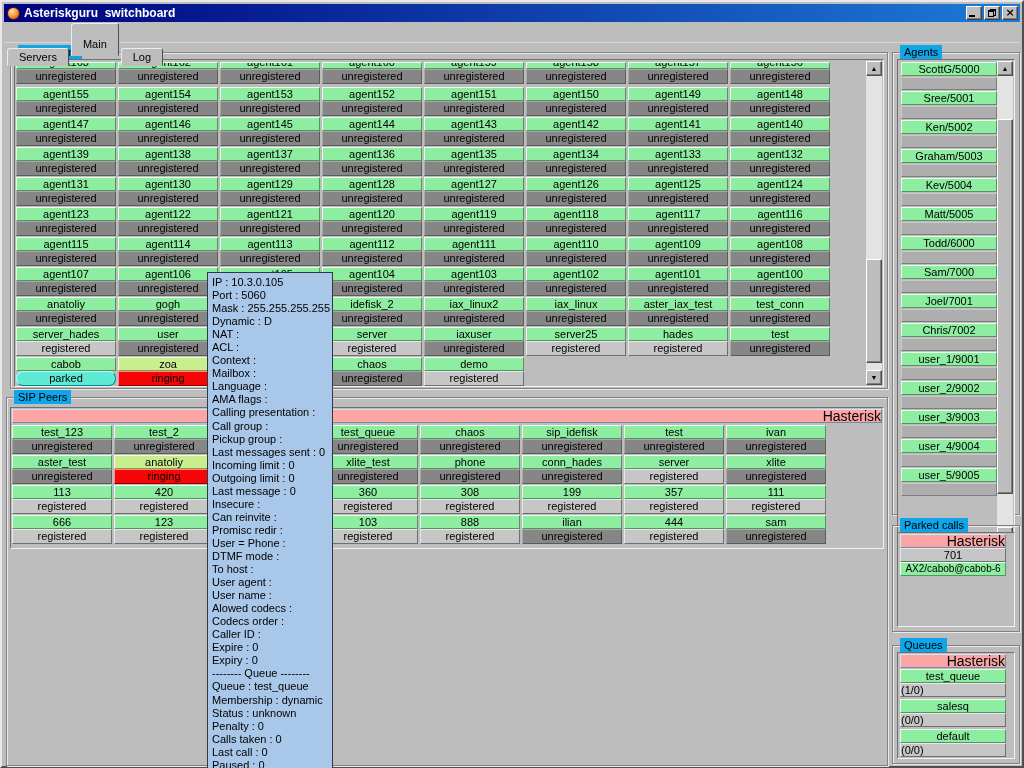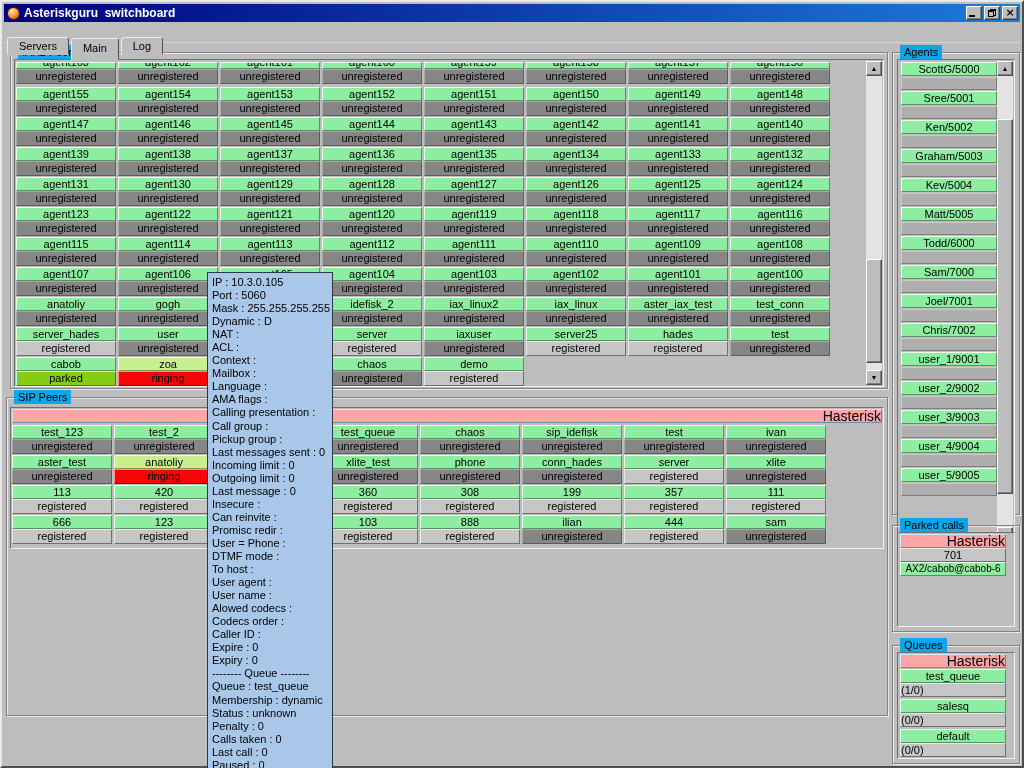--- a/index.html
+++ b/index.html
@@ -27,21 +27,21 @@
           border:1px solid #000;border-top-width:2px;background:#bdbdbd;}
   .ico-close{display:block;text-align:center;font-size:11px;line-height:11px;font-weight:bold;
           font-family:"DejaVu Sans",sans-serif;}
 
   
   .tabbar{position:absolute;left:3px;top:21px;right:2px;height:19px;}
   .tab{position:relative;display:inline-block;vertical-align:bottom;margin-left:2px;
        padding:2px 11px 0;height:14px;top:10px;background:#bdbdbd;font-size:11px;
        border:1px solid;border-color:#ececec #4f4f4f transparent #ececec;
        border-radius:3px 3px 0 0;z-index:1;}
-  .tab.active{top:15px;height:17px;padding-top:3px;z-index:3;}
+  .tab.active{top:0;height:17px;padding-top:14px;z-index:3;}
   .tabline{position:absolute;left:2px;top:40px;right:2px;height:1px;background:#d6d6d6;}
 
   
   .group{position:absolute;box-sizing:border-box;border:1px solid #828282;
          box-shadow:1px 1px 0 #e9e9e9, inset 1px 1px 0 #e9e9e9;}
   .grouplabel{position:absolute;top:-8px;left:7px;background:#0ea5e9;padding:0 4px;
               font-size:11px;line-height:14px;white-space:nowrap;}
   .panel{position:absolute;box-sizing:border-box;background:#bdbdbd;border:1px solid;
          border-color:#6f6f6f #f2f2f2 #f2f2f2 #6f6f6f;}
 
@@ -52,21 +52,21 @@
   .pcell.x{visibility:hidden;}
   .pname{box-sizing:border-box;height:14px;background:#8deda0;border:1px solid;
          border-color:#eaffea #579360 #579360 #eaffea;font-size:11px;line-height:12px;
          text-align:center;overflow:hidden;white-space:nowrap;}
   .pname-ring{background:#c9ee8d;border-color:#f2ffd8 #8a9a50 #8a9a50 #f2ffd8;}
   .pstat{box-sizing:border-box;height:15px;border:1px solid;font-size:11px;line-height:13px;
          text-align:center;overflow:hidden;white-space:nowrap;}
   .st-u,.st-h{background:#868686;border-color:#a8a8a8 #5c5c5c #5c5c5c #a8a8a8;}
   .st-r{background:#c6c6c6;border-color:#e8e8e8 #6f6f6f #6f6f6f #e8e8e8;}
   .st-ring{background:#f60606;border-color:#ff8a8a #8a0000 #8a0000 #ff8a8a;}
-  .st-park{background:#84cc16;border-color:#b0ffff #008a8a #008a8a #b0ffff;}
+  .st-park{background:#5eead4;border-color:#b0ffff #008a8a #008a8a #b0ffff;border-radius:7px;}
   .pclip{height:7px;line-height:12px;}
   .pclip .in{display:block;margin-top:-7px;}
 
   .hdr{box-sizing:border-box;height:14px;background:#fca5a5;border:1px solid;
        border-color:#d3e5f8 #6f8cab #6f8cab #d3e5f8;font-size:14px;line-height:12px;
        text-align:right;overflow:hidden;}
 
   
   .vsb{position:absolute;top:1px;bottom:1px;right:1px;width:16px;background:#e3e3e3;}
   .sbtn{position:absolute;left:0;right:0;height:15px;background:#bdbdbd;box-sizing:border-box;
@@ -502,21 +502,21 @@
           </div>
         </div>
       <div class="vsb">
         <div class="sbtn up">▲</div>
         <div class="sthumb" style="top:198px;height:104px;"></div>
         <div class="sbtn down">▼</div>
       </div>
     </div>
   </div>
 
-  <div class="group" style="left:4px;top:395px;width:882px;height:319px;">
+  <div class="group" style="left:4px;top:395px;width:882px;height:369px;">
     <span class="grouplabel">SIP Peers</span>
     <div class="panel" style="left:3px;top:9px;width:874px;height:142px;">
       <div class="hdr" style="position:absolute;left:1px;top:1px;right:1px;">Hasterisk</div>
       <div class="peer-grid" style="left:1px;top:17px;" id="sip-grid">
           <div class="pcell">
             <div class="pname">test_123</div>
             <div class="pstat st-u">unregistered</div>
           </div>
           <div class="pcell">
             <div class="pname">test_2</div>

